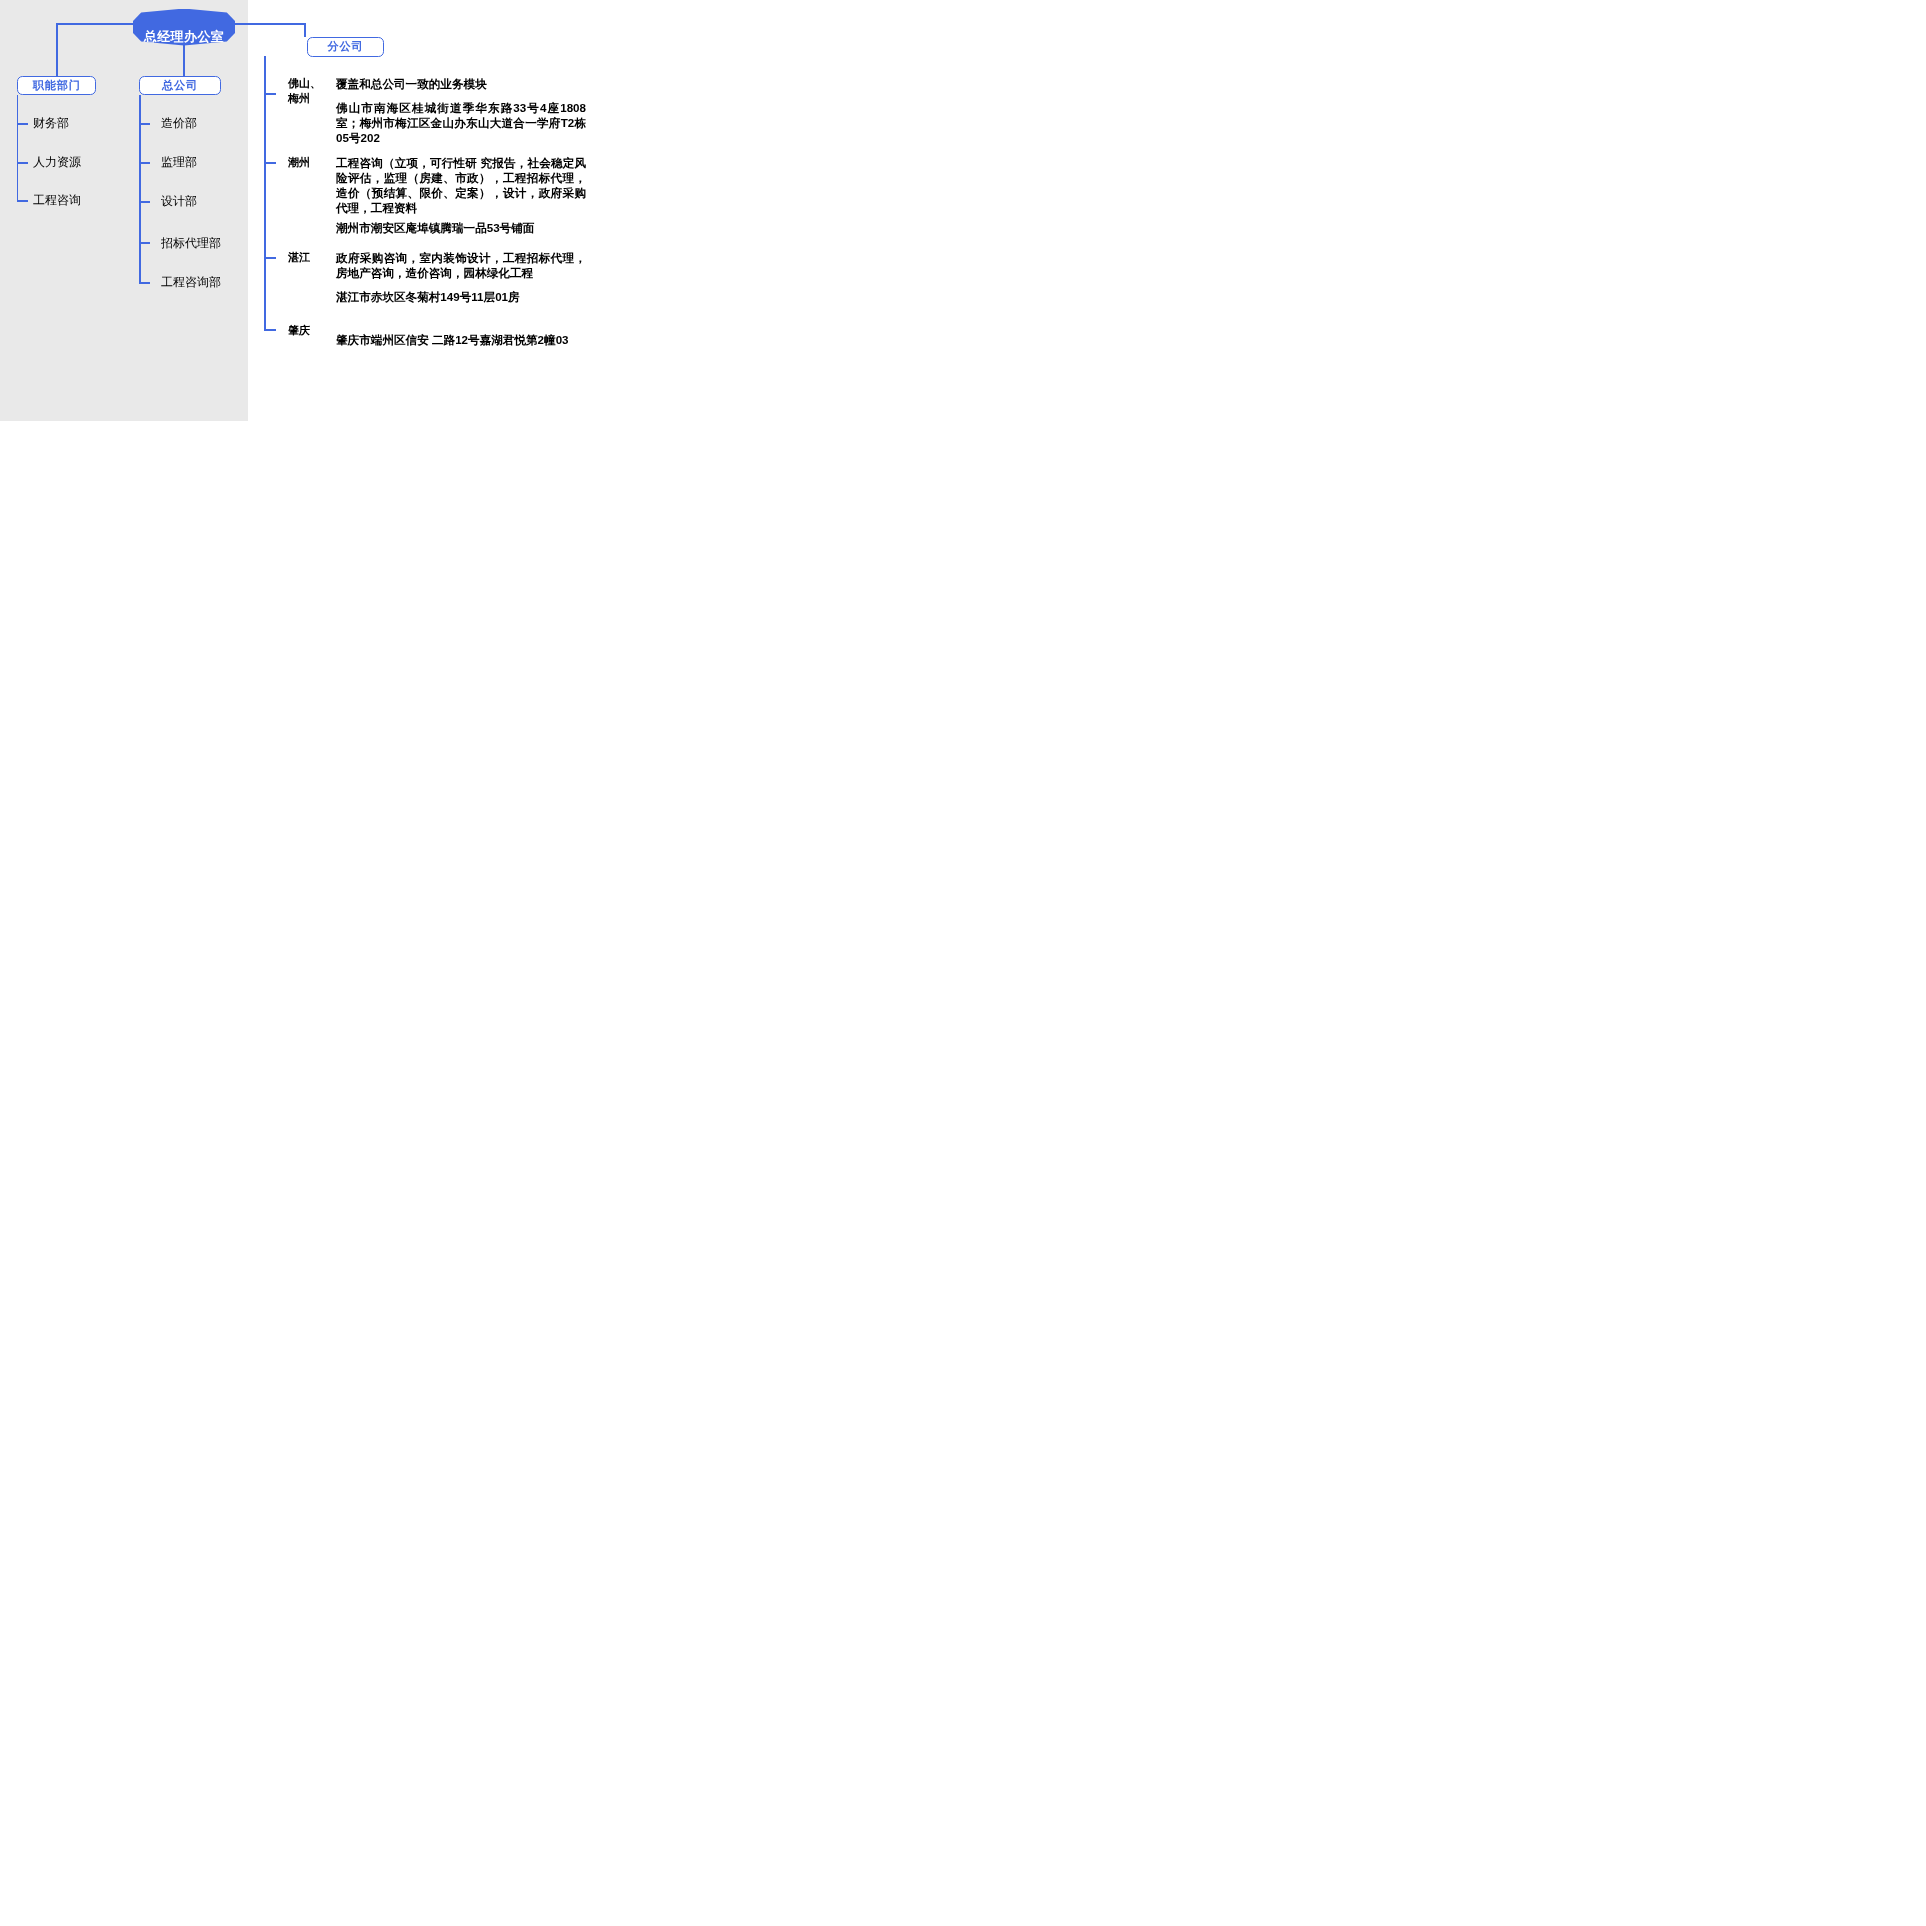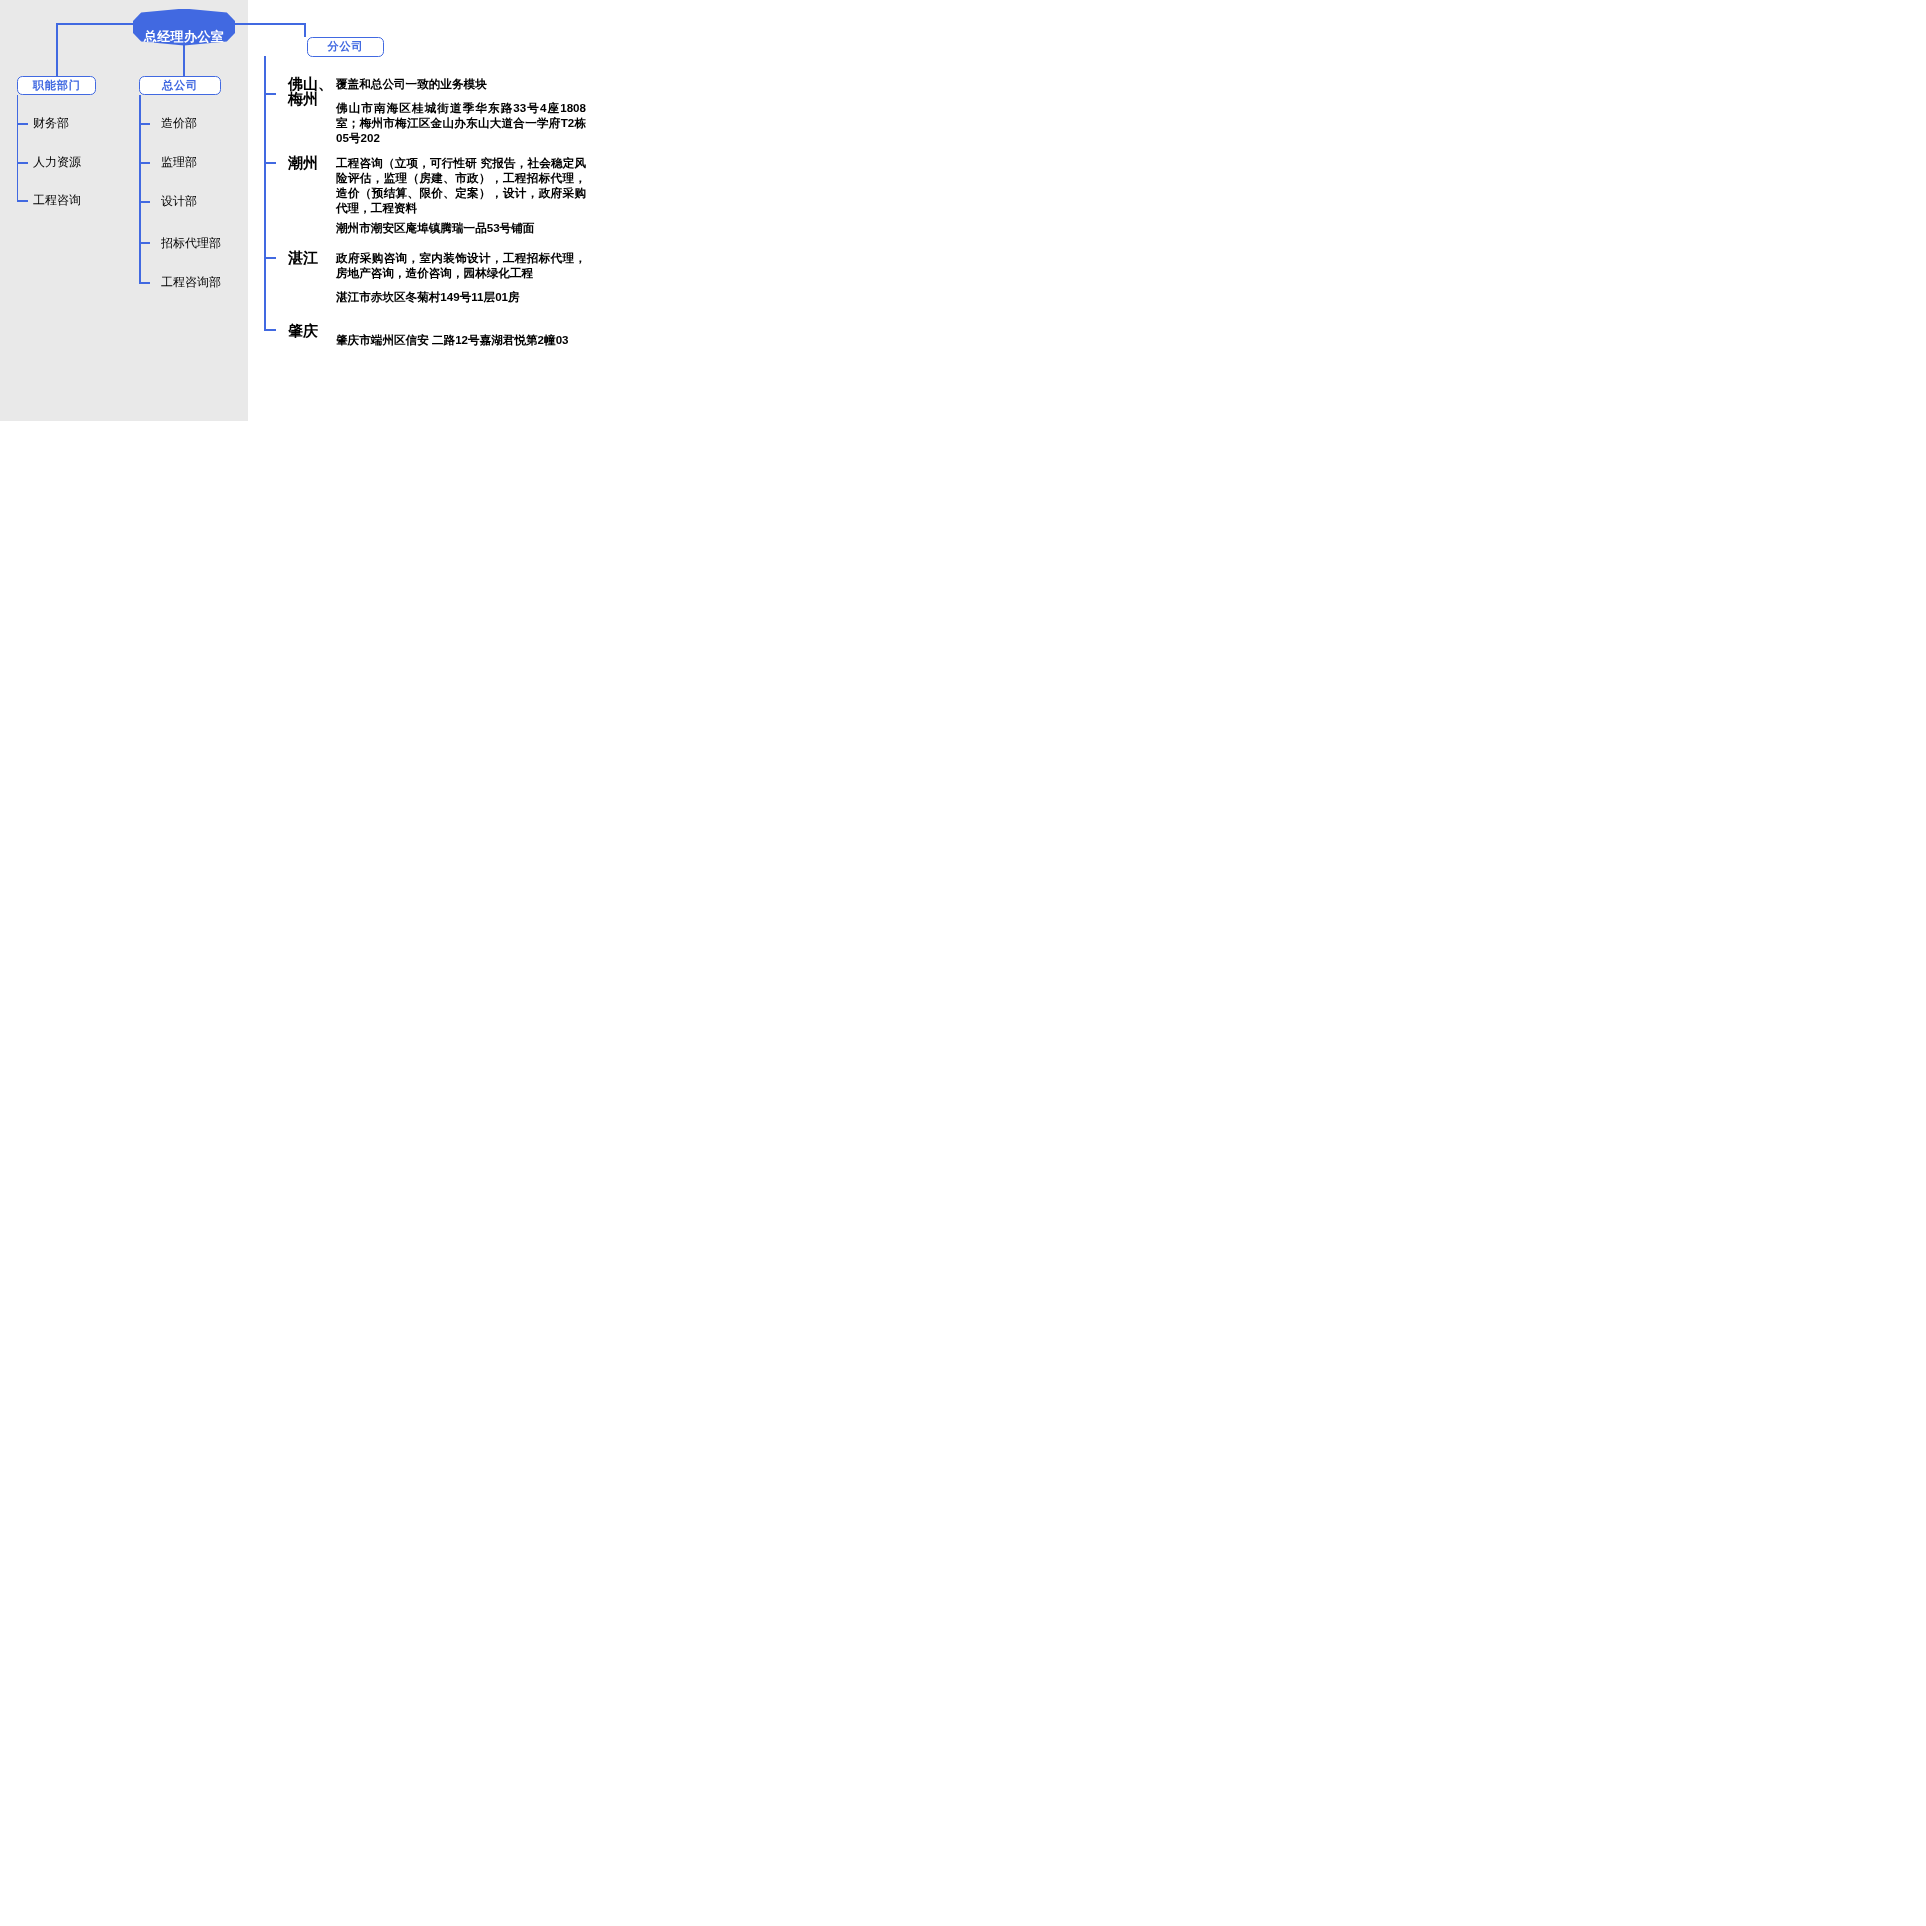--- a/index.html
+++ b/index.html
@@ -19,21 +19,21 @@
   .node-box{
     position:absolute;background:#fff;border:1.9px solid #4169e1;border-radius:5.4px;
     display:flex;align-items:center;justify-content:center;
     color:#4169e1;font-size:11.2px;font-weight:bold;letter-spacing:0.8px;box-sizing:border-box;
   }
   .dept-item{
     position:absolute;height:17px;line-height:17px;font-size:12px;font-weight:normal;color:#000;white-space:nowrap;
   }
   .branch-block{position:absolute;left:288px;}
   .branch-city{
-    position:absolute;left:0;top:0;width:46px;font-size:15px;font-weight:bold;line-height:15px;white-space:nowrap;
+    position:absolute;left:0;top:0;width:46px;font-size:11px;font-weight:bold;line-height:15px;white-space:nowrap;
   }
   .branch-city span{display:block;}
   .branch-desc{position:absolute;left:48px;top:0;width:250px;}
   .branch-business,.branch-address{
     font-size:11.6px;font-weight:600;line-height:15px;text-align:justify;margin:0;
   }
   .branch-address{margin-top:9.2px;}
   .branch-block.b1 .branch-address{margin-top:5.4px;}
   .branch-block.b2 .branch-address{margin-top:8.5px;}
 </style>

